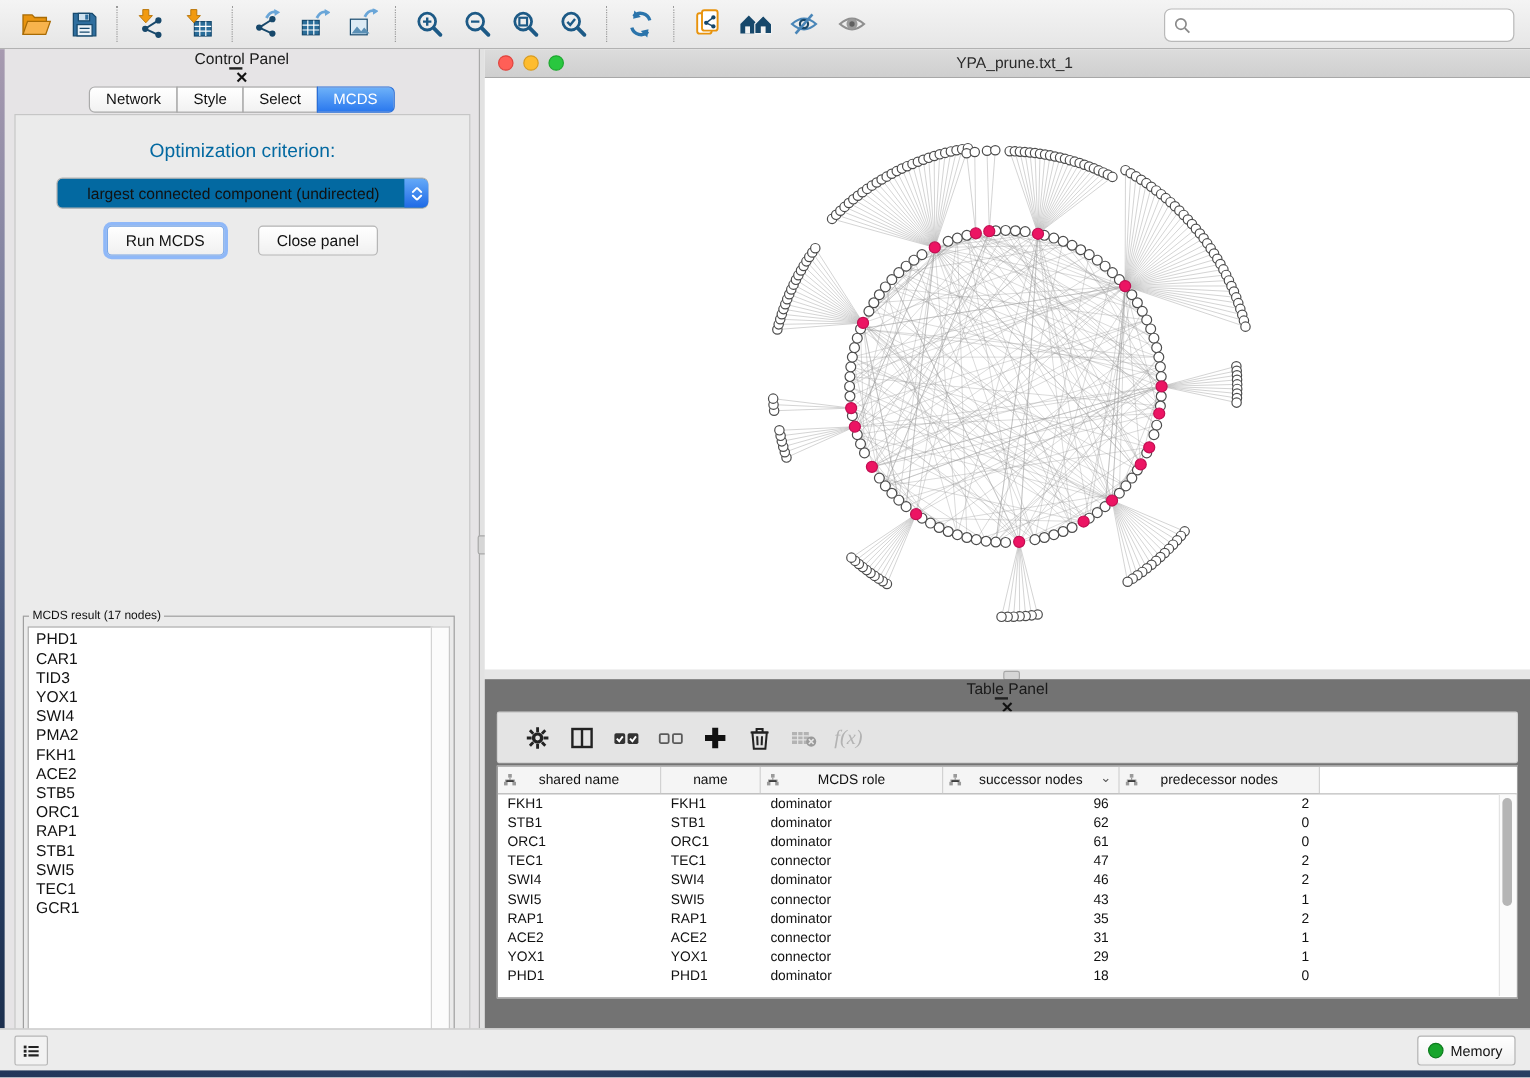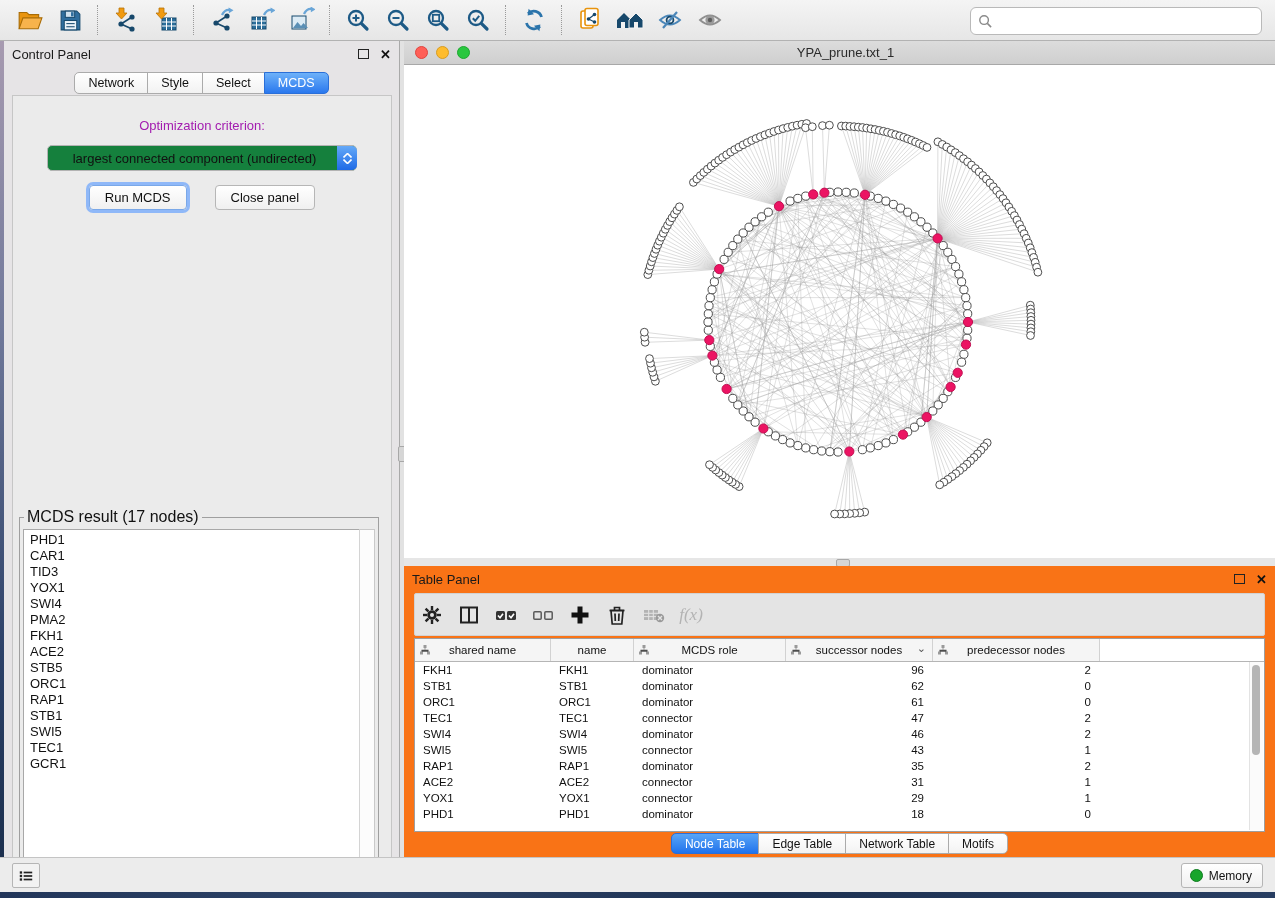--- a/index.html
+++ b/index.html
@@ -21,47 +21,47 @@
 
   
   #wall-left{position:absolute;left:0;top:41px;width:4px;height:816px;
     background:linear-gradient(#a79ab0 0%,#70789a 35%,#2c4168 75%,#1c2f4e 100%);}
   #wall-bottom{position:absolute;left:0;top:892px;width:1275px;height:6px;
     background:linear-gradient(90deg,#22365a,#2e4468 30%,#1d3152 60%,#283e62);}
 
   
   #control-panel{position:absolute;left:4px;top:41px;width:396px;height:816px;
     background:#e6e4e6;border-right:1px solid #a9a9a9;box-sizing:border-box;}
-  .panel-head{height:26px;display:flex;align-items:center;padding:0 8px;font-size:13px;color:#1a1a1a;}
+  .panel-head{height:26px;display:flex;align-items:center;padding:0 8px;font-size:13px;color:#1a1a1a;flex-direction:column;}
   .panel-head .spacer{flex:1;}
   .float-ico{width:9px;height:8px;border:1.5px solid #222;display:inline-block;margin-right:11px;}
   .close-ico{font-size:13px;font-weight:700;color:#111;line-height:1;}
   .cp-tabs{position:absolute;left:0;top:31px;width:100%;display:flex;justify-content:center;}
   .cptab{height:22px;padding:0 13px;font-size:12.5px;border:1px solid #ababab;margin-left:-1px;
     background:linear-gradient(#ffffff,#f2f2f2);color:#111;cursor:pointer;}
   .cptab.first{border-radius:5px 0 0 5px;margin-left:0;}
   .cptab.last{border-radius:0 5px 5px 0;}
   .cptab.active{background:linear-gradient(#6db1f9,#2a78ee);color:#fff;border-color:#2a6fd8;}
   .cp-body{position:absolute;left:8px;top:54px;width:380px;height:790px;background:#ebebeb;
     border:1px solid #c6c6c6;box-sizing:border-box;}
-  .opt-label{margin-top:22px;text-align:center;font-size:13px;color:#a21caf;}
-  .combo{position:relative;margin:12px auto 0 auto;width:308px;height:24px;background:#15803d;
+  .opt-label{margin-top:22px;text-align:center;font-size:16px;color:#0369a1;}
+  .combo{position:relative;margin:12px auto 0 auto;width:308px;height:24px;background:#0369a1;
     border:1px solid #b3b3b3;border-radius:5px;display:flex;align-items:center;cursor:pointer;}
   .combo-text{flex:1;font-size:13px;color:#111;text-align:center;padding-left:4px;white-space:nowrap;}
   .combo-btn{width:20px;height:24px;margin:-1px -1px -1px 0;border-radius:0 5px 5px 0;
     background:linear-gradient(#64a9f8,#1f6ae6);display:flex;flex-direction:column;align-items:center;
     justify-content:center;gap:1px;}
   .combo-btn svg{display:block;}
   .btn-row{margin-top:14px;display:flex;justify-content:center;gap:28px;}
   .mac-btn{height:25px;padding:0 15px;font-size:13px;color:#111;border:1px solid #b6b6b6;
     border-radius:4px;background:linear-gradient(#ffffff,#f0f0f0);cursor:pointer;}
   .mac-btn.focus{box-shadow:0 0 0 3px rgba(94,156,255,.65);border-color:#7aa8e8;}
   .result-box{position:absolute;left:6px;top:412px;width:358px;height:362px;border:1px solid #9f9f9f;
     margin:0;padding:0;background:transparent;}
-  .result-box legend{font-size:16px;color:#111;margin-left:4px;padding:0 3px;}
+  .result-box legend{font-size:10px;color:#111;margin-left:4px;padding:0 3px;}
   .result-list{position:absolute;left:3px;top:3px;right:17px;bottom:3px;background:#fff;
     border:1px solid #a8a8a8;overflow:hidden;padding-top:2px;}
   .result-item{font-size:13px;color:#111;height:16px;line-height:16px;padding-left:6px;}
   .result-scroll{position:absolute;top:3px;right:3px;bottom:3px;width:14px;background:#fcfcfc;
     border:1px solid #c9c9c9;border-left:1px solid #d4d4d4;}
 
   
   #vsplit{position:absolute;left:400px;top:41px;width:4px;height:816px;background:#e2e2e2;}
   #vsplit .grip{position:absolute;left:-2px;top:405px;width:7px;height:14px;background:#d6d6d6;
     border:1px solid #a8a8a8;border-radius:2px;}
@@ -74,23 +74,23 @@
   .net-titlebar{position:relative;height:23px;background:linear-gradient(#dcdcdc,#cfcfcf);
     border-bottom:1px solid #a8a8a8;display:flex;align-items:center;}
   .tl{width:13px;height:13px;border-radius:50%;margin-left:8px;display:inline-block;box-sizing:border-box;}
   .tl.red{background:#ff5f57;border:1px solid #e0443e;margin-left:11px;}
   .tl.yellow{background:#febc2e;border:1px solid #d89c21;}
   .tl.green{background:#29c73f;border:1px solid #1da82f;}
   .net-title{position:absolute;left:12px;right:0;text-align:center;font-size:13px;color:#2b2b2b;}
   #graph{position:absolute;left:0;top:23px;}
 
   
-  #table-panel{position:absolute;left:404px;top:566px;width:871px;height:291px;background:#f97316;}
+  #table-panel{position:absolute;left:404px;top:566px;width:871px;height:291px;background:#737373;}
   .tp-toolbar{position:absolute;left:10px;top:27px;width:851px;height:43px;background:#e4e4e4;
-    border:1px solid #d2d2d2;border-radius:2px;display:flex;align-items:center;box-sizing:border-box;}
+    border:1px solid #d2d2d2;border-radius:2px;display:flex;align-items:center;padding-left:16px;box-sizing:border-box;}
   .tpb{width:34px;height:34px;border:none;background:transparent;display:flex;align-items:center;
     justify-content:center;padding:0;margin-right:3px;cursor:pointer;}
   .fx{font-family:"Liberation Serif",serif;font-style:italic;font-size:17px;color:#b3b3b3;}
   .table-wrap{position:absolute;left:10px;top:72px;width:851px;height:194px;background:#fff;
     border:1px solid #9e9e9e;box-sizing:border-box;overflow:hidden;}
   .thead{display:flex;height:22px;border-bottom:1px solid #b5b5b5;background:#f5f5f5;}
   .th{position:relative;display:flex;align-items:center;justify-content:center;border-right:1px solid #d2d2d2;
     font-size:11.5px;color:#111;box-sizing:border-box;}
   .th .colicon{position:absolute;left:5px;top:6px;}
   .th .sort{position:absolute;right:6px;top:3px;font-size:11px;color:#555;}
@@ -1200,26 +1200,20 @@
             <div class="td" style="width: 83px;">PHD1</div>
             <div class="td" style="width: 152px;">dominator</div>
             <div class="td num" style="width: 147px;">18</div>
             <div class="td num" style="width: 167px;">0</div>
           </div>
         </div>
       <div class="vscroll">
           <div class="thumb"></div>
         </div>
     </div>
-    <div class="tp-tabs">
-      <button class="tptab first active">Node Table</button>
-      <button class="tptab">Edge Table</button>
-      <button class="tptab">Network Table</button>
-      <button class="tptab last">Motifs</button>
-    </div>
   </div>
 
   <div id="statusbar">
     <button class="status-left-btn">
       <svg width="18" height="14" viewBox="0 0 18 14">
           <g fill="#222">
             <rect x="1" y="1" width="3" height="3"></rect>
             <rect x="1" y="5.5" width="3" height="3"></rect>
             <rect x="1" y="10" width="3" height="3"></rect>
           </g>

